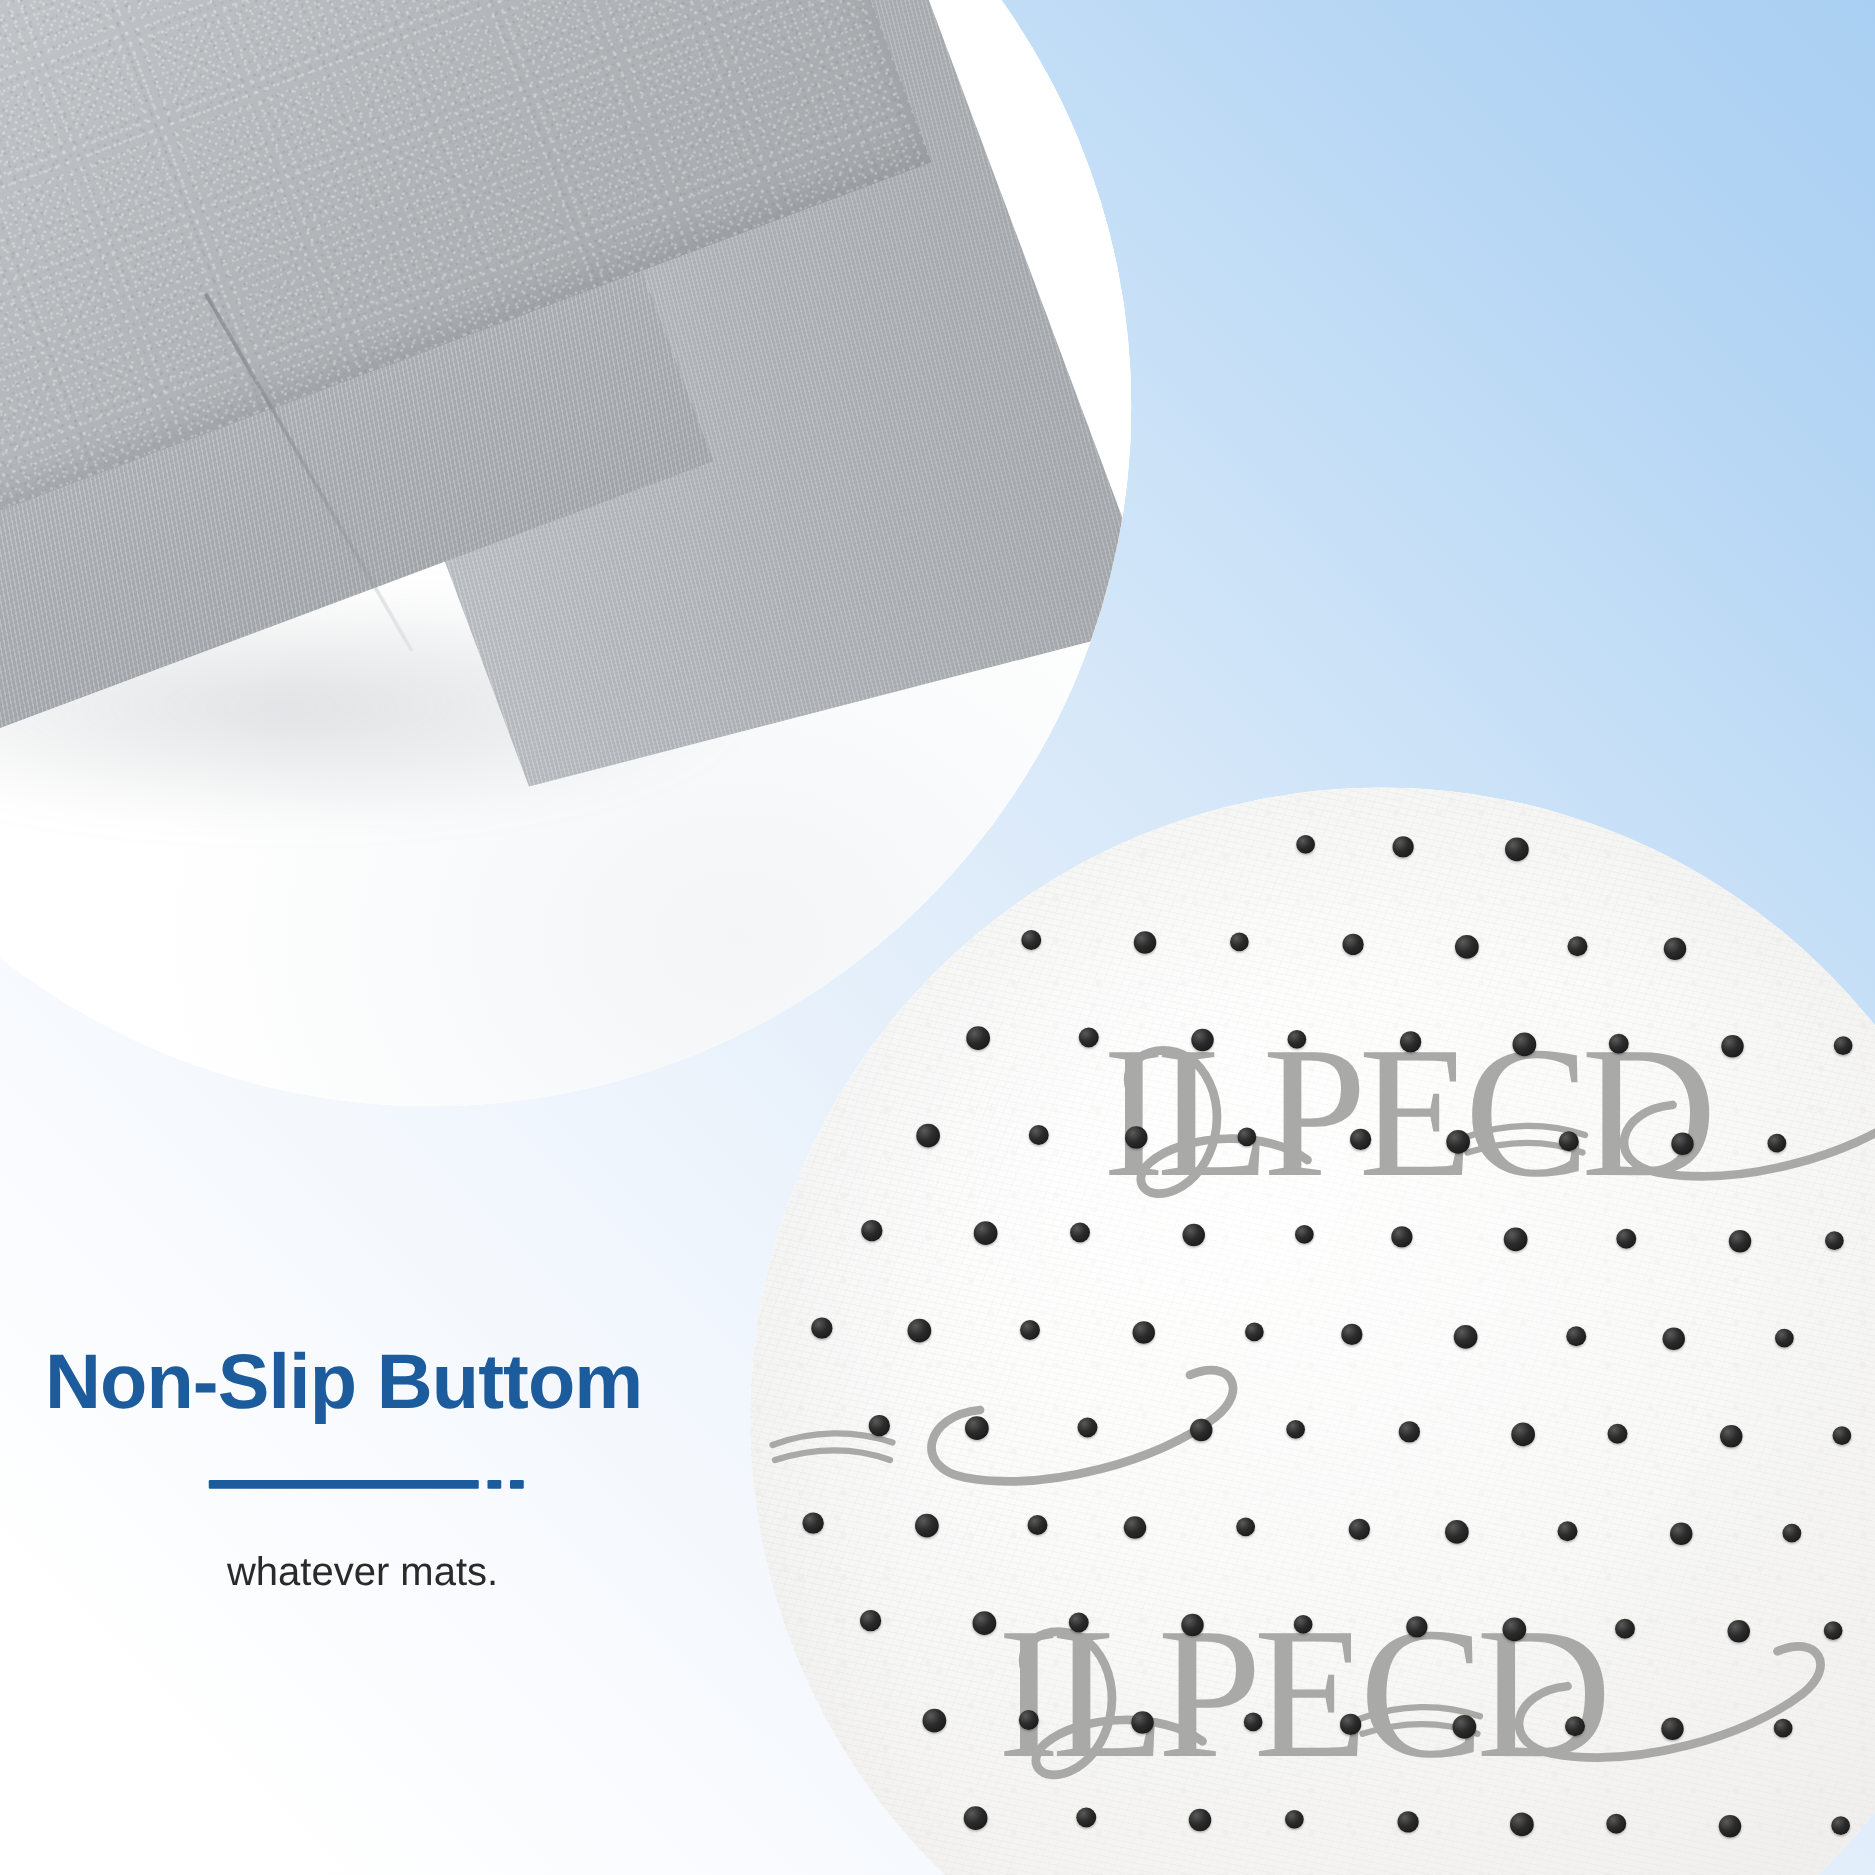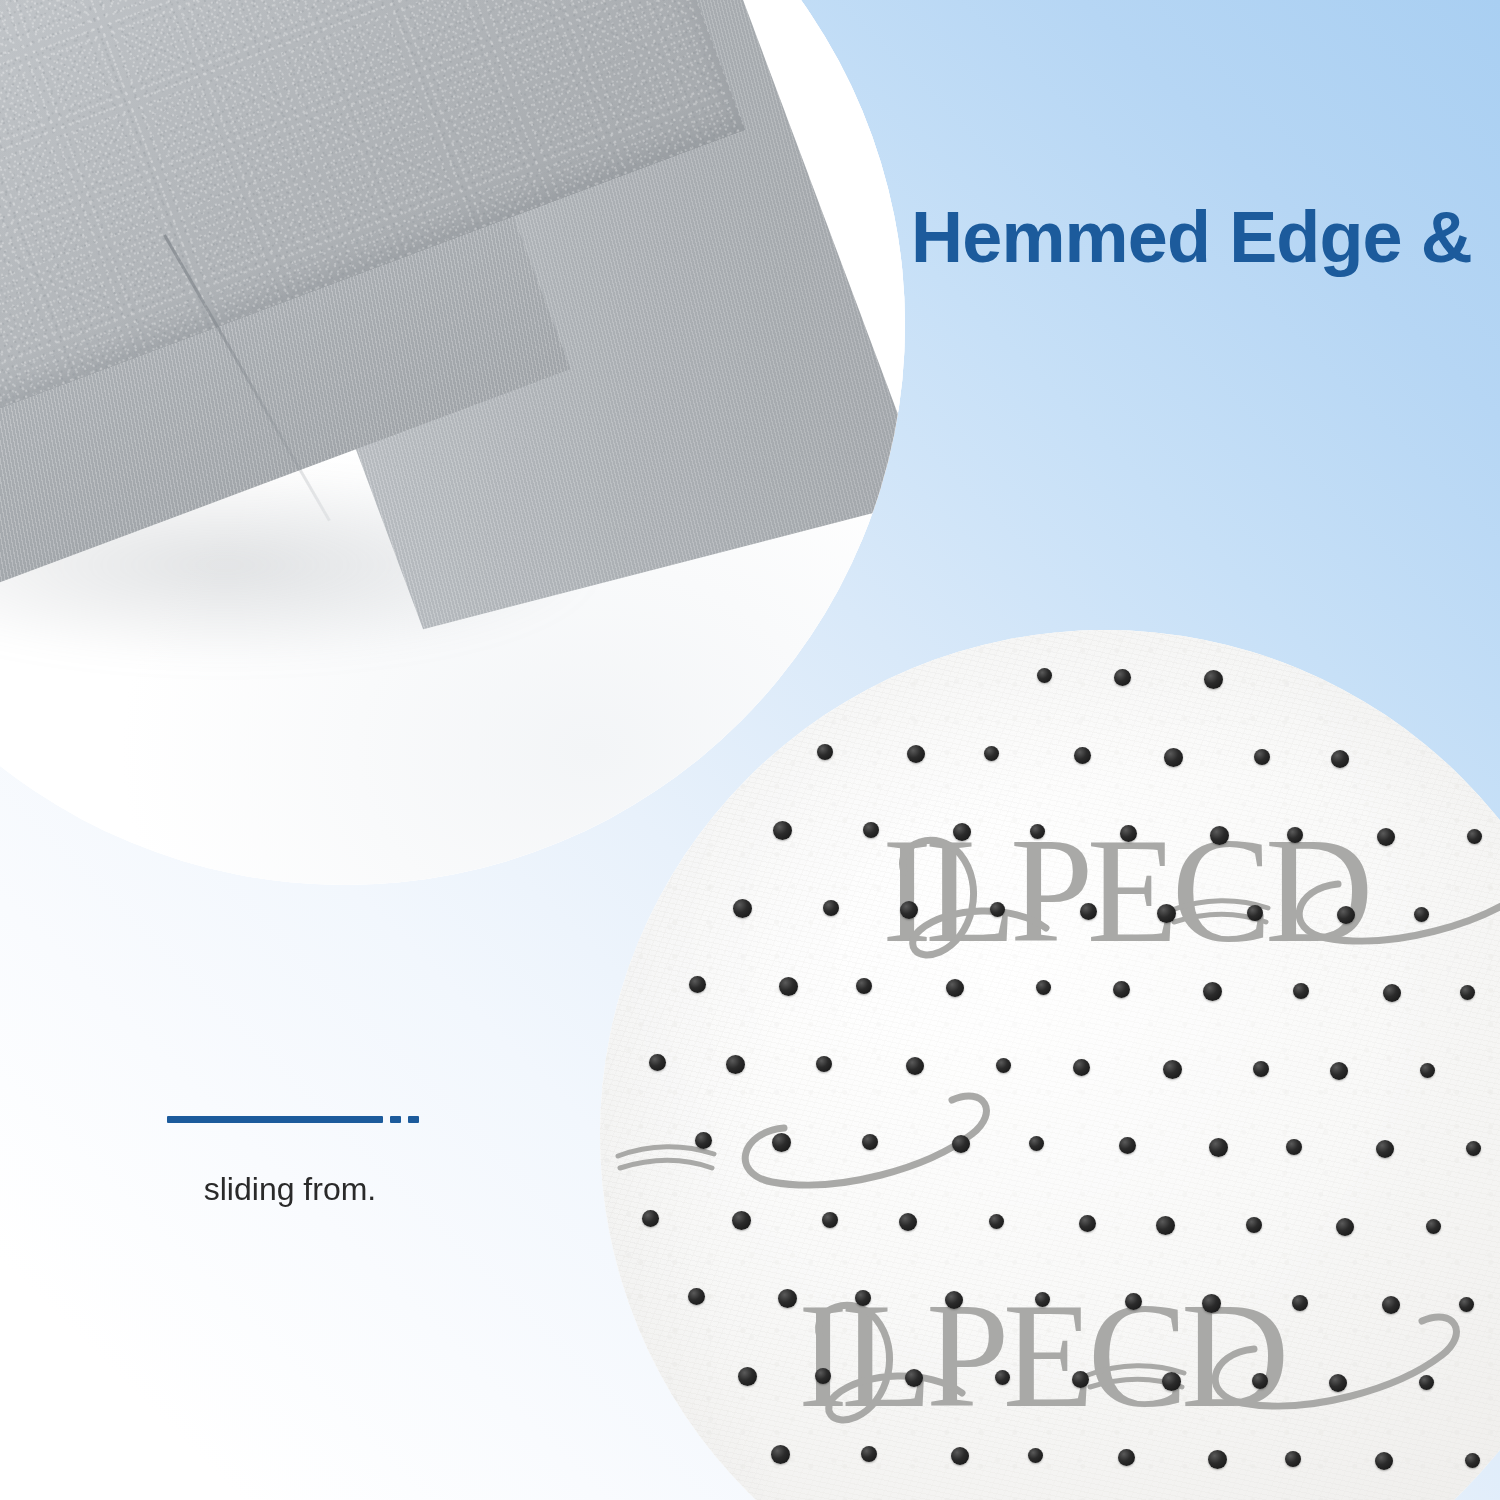--- a/index.html
+++ b/index.html
@@ -452,29 +452,29 @@
         <div class="dot" style="left: 428px; top: 818px; width: 15px; height: 15px;"></div>
         <div class="dot" style="left: 518px; top: 819px; width: 17px; height: 17px;"></div>
         <div class="dot" style="left: 608px; top: 820px; width: 19px; height: 19px;"></div>
         <div class="dot" style="left: 685px; top: 821px; width: 16px; height: 16px;"></div>
         <div class="dot" style="left: 775px; top: 822px; width: 18px; height: 18px;"></div>
         <div class="dot" style="left: 865px; top: 823px; width: 15px; height: 15px;"></div>
       </div>
   </div>
 
   <div class="headline-tr">
-    <span class="ln">Hemmed Edge &amp;</span>
   </div>
 
   <div class="block-bl">
+    <div class="headline-bl">Non-Slip Buttom</div>
 
     <div class="divider">
       <span class="bar"></span>
       <span class="tick"></span>
       <span class="tick"></span>
     </div>
 
     <div class="body-bl">
-      <span class="ln">sliding from.</span>
+      <span class="ln">whatever mats.</span>
     </div>
   </div>
 
 </div>
 
 </body></html>

